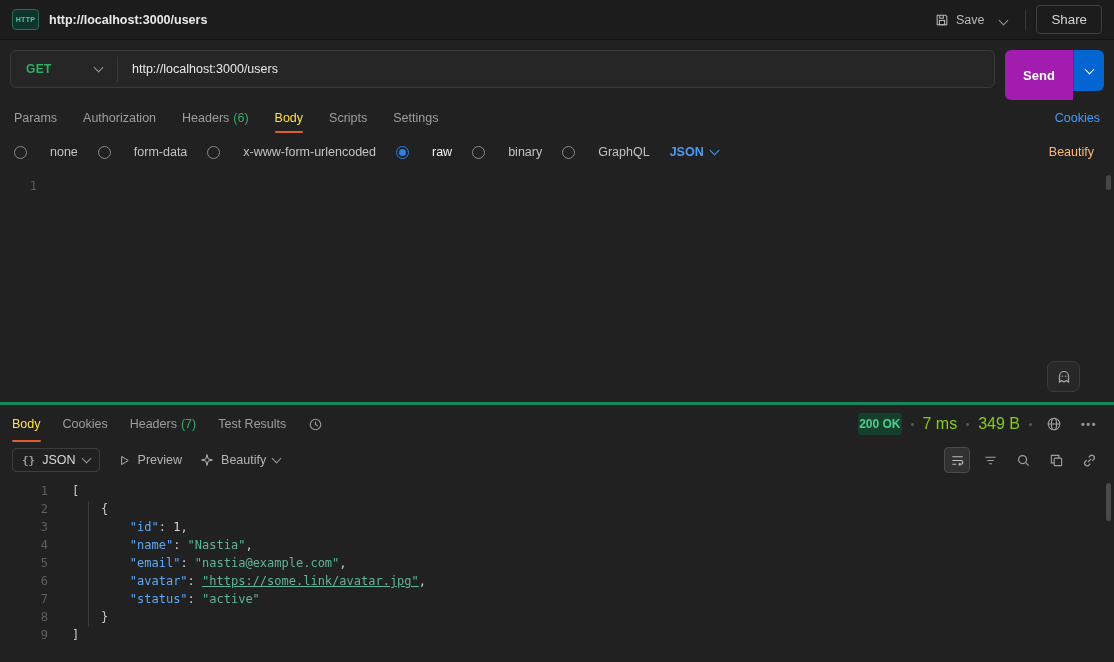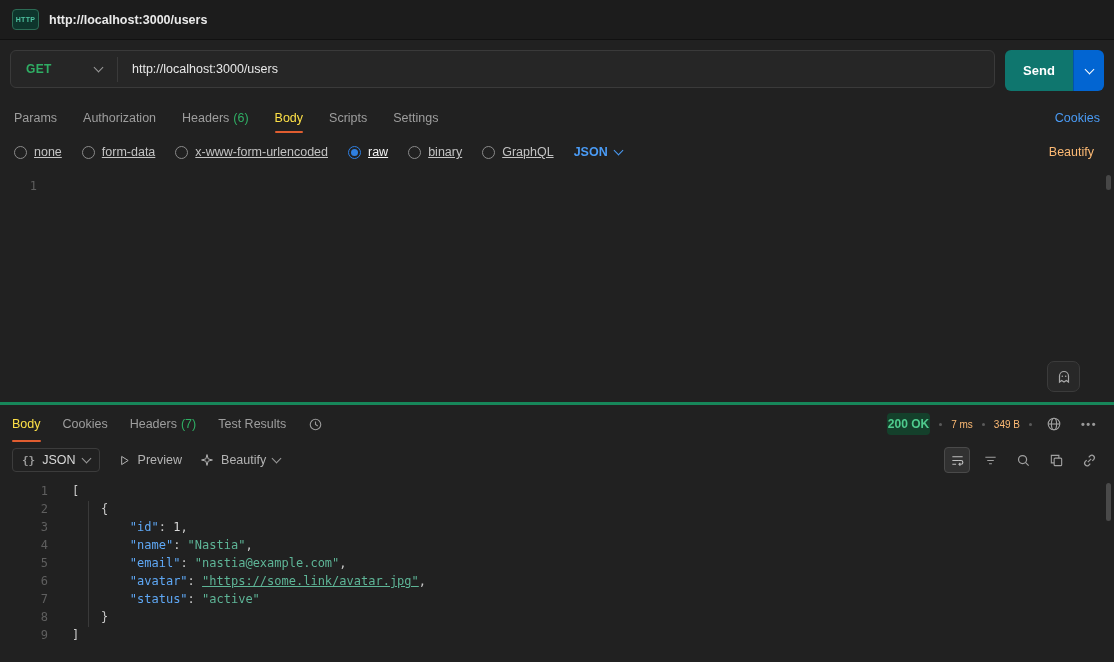--- a/index.html
+++ b/index.html
@@ -55,21 +55,21 @@
   .method-label { color: #2fae64; font-weight: bold; font-size: 12px; letter-spacing: .3px; }
   .method-select .chev { color: #9a9a9a; }
   .url-bar .divider { width: 1px; height: 25px; background: #3a3a3a; }
   .url-input {
     flex: 1; background: transparent; border: none; outline: none;
     color: #e8e8e8; font-size: 12.5px; padding: 0 14px;
     font-family: "Liberation Sans", sans-serif;
   }
   .send-group { display: flex; }
   .send-btn {
-    width: 68px; height: 41px; background: #0f766e; color: #fff;
+    width: 68px; height: 50px; background: #a21caf; color: #fff;
     border: none; border-radius: 6px 0 0 6px; font-size: 13px; font-weight: bold;
     cursor: pointer; font-family: "Liberation Sans", sans-serif;
   }
   .send-chev {
     width: 31px; height: 41px; background: #0265d2; border-left: 1px solid #0253ab;
     border-radius: 0 6px 6px 0; color: #fff;
     display: flex; align-items: center; justify-content: center; cursor: pointer;
   }
 
   
@@ -81,21 +81,21 @@
   .tab.active { color: #fde047; }
   .tab.active::after {
     content: ""; position: absolute; left: 0; right: 0; bottom: 1px;
     height: 2px; background: #e05d30; border-radius: 1px;
   }
   .tab .count { color: #2fae64; }
   .cookies-link { margin-left: auto; color: #4a9bf5; cursor: pointer; }
 
   
   .modes-row { height: 36px; padding: 0 14px; display: flex; align-items: center; gap: 20px; color: #c3c3c3; }
-  .mode { display: flex; align-items: center; gap: 7px; cursor: pointer; text-decoration: underline; }
+  .mode { display: flex; align-items: center; gap: 23px; cursor: pointer; }
   .radio { width: 13px; height: 13px; border: 1px solid #8a8a8a; border-radius: 50%; }
   .mode.sel { color: #f2f2f2; }
   .mode.sel .radio { border-color: #2f7fe0; display: flex; align-items: center; justify-content: center; }
   .mode.sel .radio::after { content: ""; width: 7px; height: 7px; border-radius: 50%; background: #2f7fe0; }
   .json-select { display: flex; align-items: center; gap: 7px; color: #4a9bf5; font-weight: bold; cursor: pointer; }
   .beautify-link { margin-left: auto; margin-right: 6px; color: #fdba74; font-weight: normal; cursor: pointer; }
 
   
   .editor { height: 232px; position: relative; display: flex; font-size: 12px; line-height: 18px; }
   .editor .gutter { width: 50px; padding: 7px 13px 0 0; text-align: right; color: #5e5e5e; }
@@ -113,21 +113,21 @@
   
   .resp-tabs { height: 38px; padding: 0 12px; display: flex; align-items: center; gap: 22px; color: #9e9e9e; }
   .resp-tabs .tab { height: 38px; }
   .hist-btn { color: #9a9a9a; display: flex; align-items: center; cursor: pointer; }
   .resp-meta { margin-left: auto; display: flex; align-items: center; gap: 9px; }
   .status-pill {
     background: #14402b; color: #4ecb8d; font-weight: bold; font-size: 12px;
     padding: 4px 1px; border-radius: 4px; cursor: pointer;
   }
   .meta-dot { width: 3px; height: 3px; border-radius: 50%; background: #5a5a5a; }
-  .meta-text { color: #fdba74; font-size: 10px; }
+  .meta-text { color: #84cc16; font-size: 16px; }
   .icon-btn { width: 26px; height: 26px; display: flex; align-items: center; justify-content: center; cursor: pointer; color: #a0a0a0; border-radius: 4px; }
   .dots { color: #9a9a9a; letter-spacing: 1.5px; font-size: 11px; font-weight: bold; }
 
   
   .resp-toolbar { height: 34px; padding: 0 12px; display: flex; align-items: center; gap: 18px; }
   .fmt-select {
     display: flex; align-items: center; gap: 7px; border: 1px solid #3c3c3c;
     border-radius: 4px; padding: 4px 9px; color: #d8d8d8; cursor: pointer;
   }
   .fmt-select .braces { color: #9a9a9a; font-weight: bold; font-size: 11px; }
@@ -152,20 +152,35 @@
   svg { display: block; }
 </style>
 </head>
 <body>
 
 <div class="topbar">
   <div class="topbar-left">
     <div class="http-logo">HTTP</div>
     <div class="req-title">http://localhost:3000/users</div>
   </div>
+  <div class="topbar-right">
+    <div class="save-btn">
+      <span>
+        <svg width="14" height="14" viewBox="0 0 16 16" fill="none" stroke="#b9b9b9" stroke-width="1.2">
+          <path d="M2.5 2.5h9.5l1.5 1.5v9.5h-11z"></path>
+            <rect x="5" y="8.5" width="6" height="5"></rect>
+            <path d="M5.5 2.5v3.5h4V2.5"></path>
+        </svg>
+      </span>
+      <span>Save</span>
+    </div>
+    <div class="save-chev-btn"><span class="chev"></span></div>
+    <div class="vdiv"></div>
+    <button class="share-btn">Share</button>
+  </div>
 </div>
 
 <div class="url-row">
   <div class="url-bar">
     <div class="method-select">
       <span class="method-label">GET</span>
       <span class="chev"></span>
     </div>
     <div class="divider"></div>
     <input class="url-input" type="text" readonly="" value="http://localhost:3000/users" style="">

